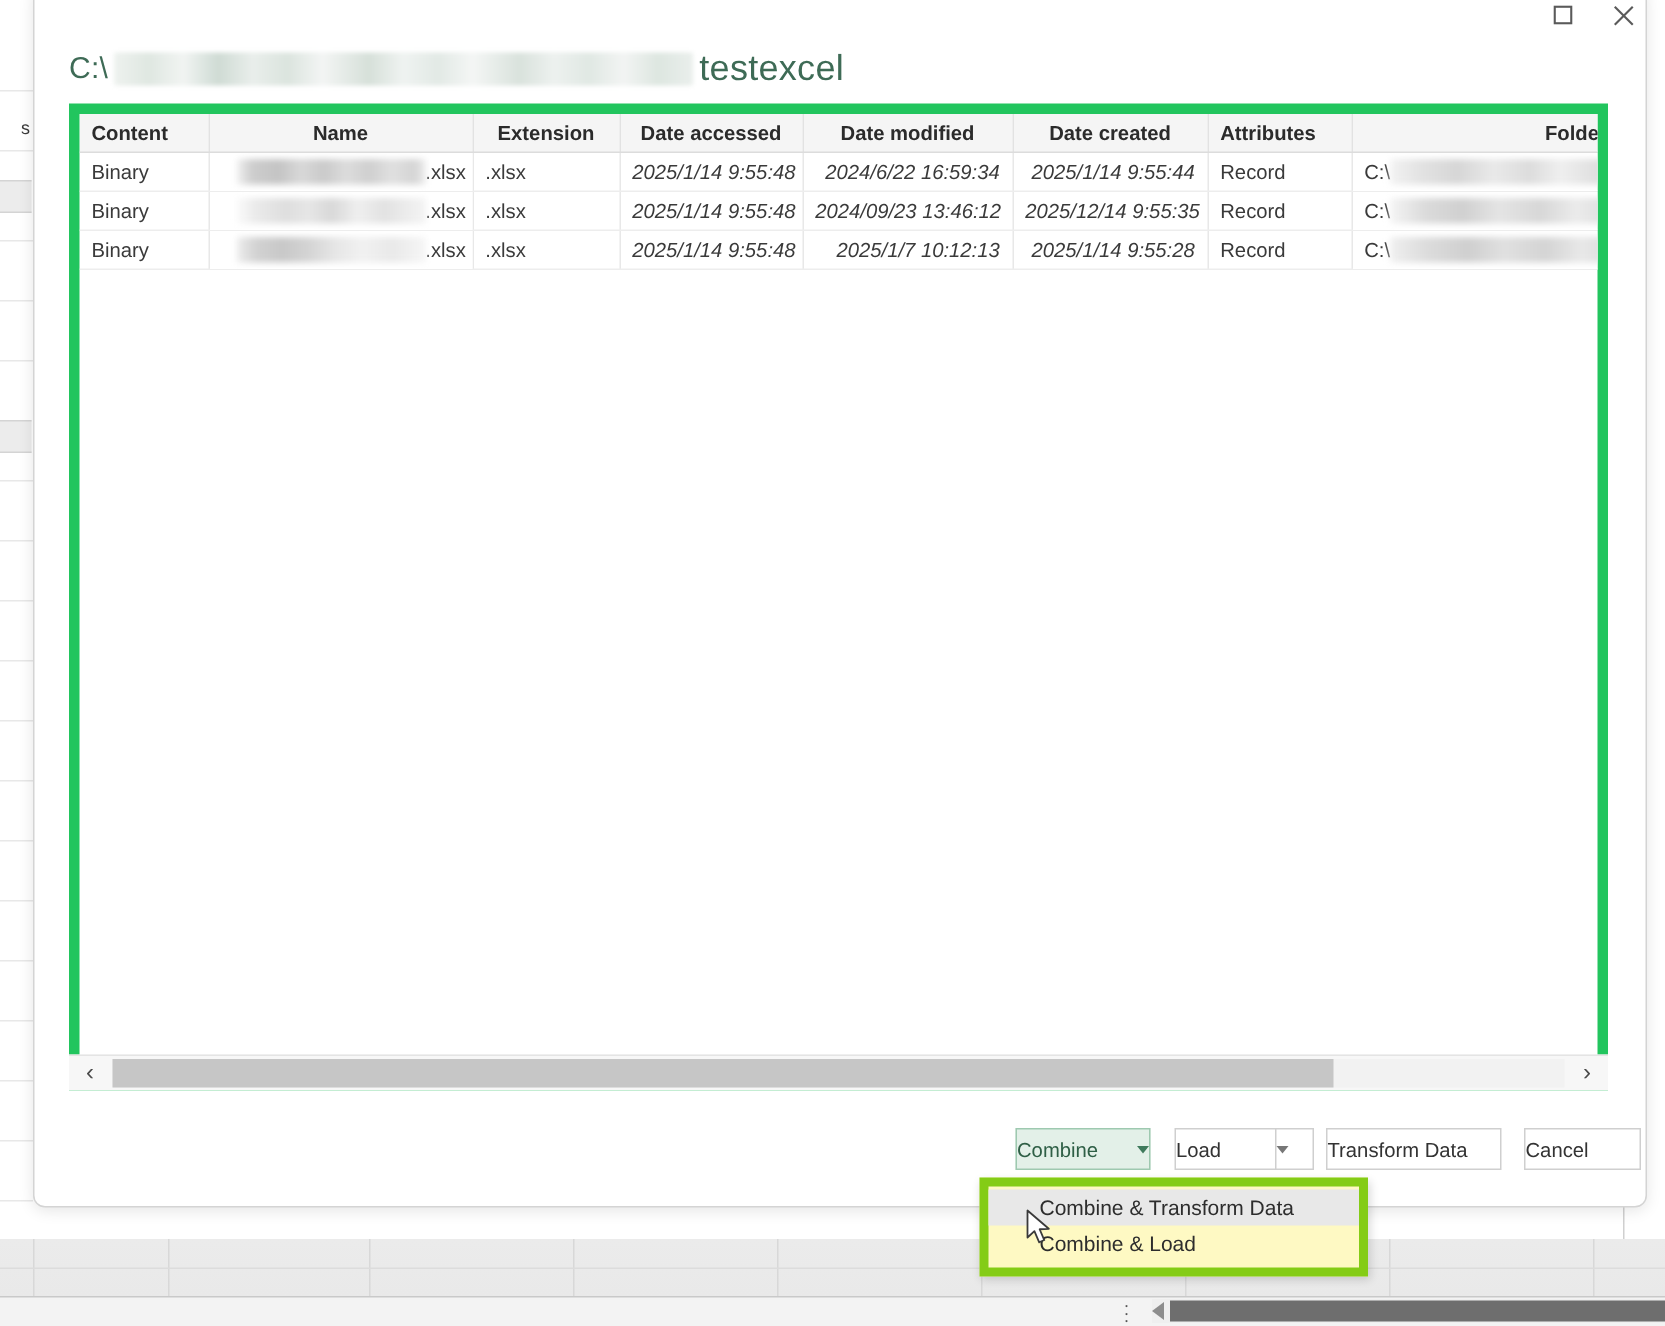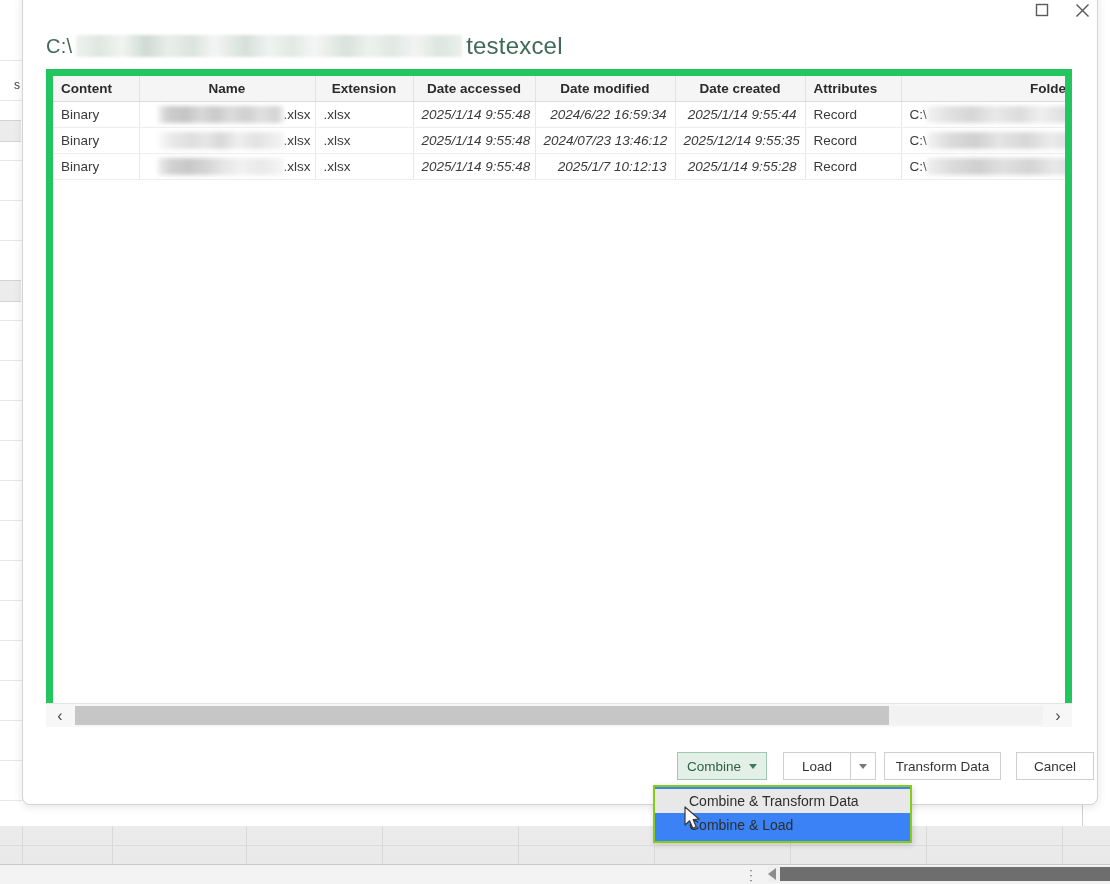--- a/index.html
+++ b/index.html
@@ -240,21 +240,21 @@
 
   
   .btn {
     position: absolute;
     height: 28px;
     background: #ffffff;
     border: 1px solid #cfcfcf;
     color: #333;
     font-size: 13.5px;
     font-family: "Liberation Sans", sans-serif;
-    display: flex; align-items: center; justify-content: center;
+    display: flex; align-items: center; justify-content: space-between;
     box-sizing: border-box;
     cursor: default;
     user-select: none;
   }
   #btn-combine {
     left: 654px; top: 761px; width: 90px;
     background: #e3f0e8;
     border: 1px solid #9ec9b0;
     color: #2f5f46;
     gap: 8px;
@@ -282,22 +282,22 @@
   }
   #btn-cancel {
     left: 993px; top: 761px; width: 78px;
   }
 
   
   #combine-menu {
     position: absolute;
     left: 653px; top: 785px;
     width: 259px;
-    background: #3b82f6;
-    border: 2px solid #84cc16;
+    background: #fef9c3;
+    border: 6px solid #84cc16;
     box-shadow: 1px 2px 6px rgba(0,0,0,0.16);
     padding: 2px 0 4px 0;
     z-index: 50;
     box-sizing: border-box;
   }
   .menu-item {
     height: 24px;
     display: flex; align-items: center;
     padding-left: 34px;
     font-size: 14px;
@@ -446,21 +446,21 @@
         <tr>
           <td>Binary</td>
           <td class="name-cell">
             <div class="name-inner">
               <span class="cell-redact" style="width:126px;background:linear-gradient(90deg,#fafafa 0%,#eaeaea 10%,#dedede 26%,#e6e6e6 38%,#d8d8d8 50%,#efefef 64%,#e2e2e2 78%,#f4f4f4 100%);"></span>
               <span class="name-ext">.xlsx</span>
             </div>
           </td>
           <td class="c-ext">.xlsx</td>
           <td class="date">2025/1/14 9:55:48</td>
-          <td class="date">2024/07/23 13:46:12</td>
+          <td class="date">2024/09/23 13:46:12</td>
           <td class="date">2025/12/14 9:55:35</td>
           <td class="c-attr">Record</td>
           <td class="folder-cell">
             <div class="folder-inner">
               <span class="folder-prefix">C:\</span>
               <span class="cell-redact" style="width:172px;background:linear-gradient(90deg,#f4f4f4 0%,#dadada 14%,#d0d0d0 28%,#e4e4e4 42%,#d7d7d7 58%,#ebebeb 72%,#dddddd 86%,#f0f0f0 100%);"></span>
             </div>
           </td>
         </tr>
 

